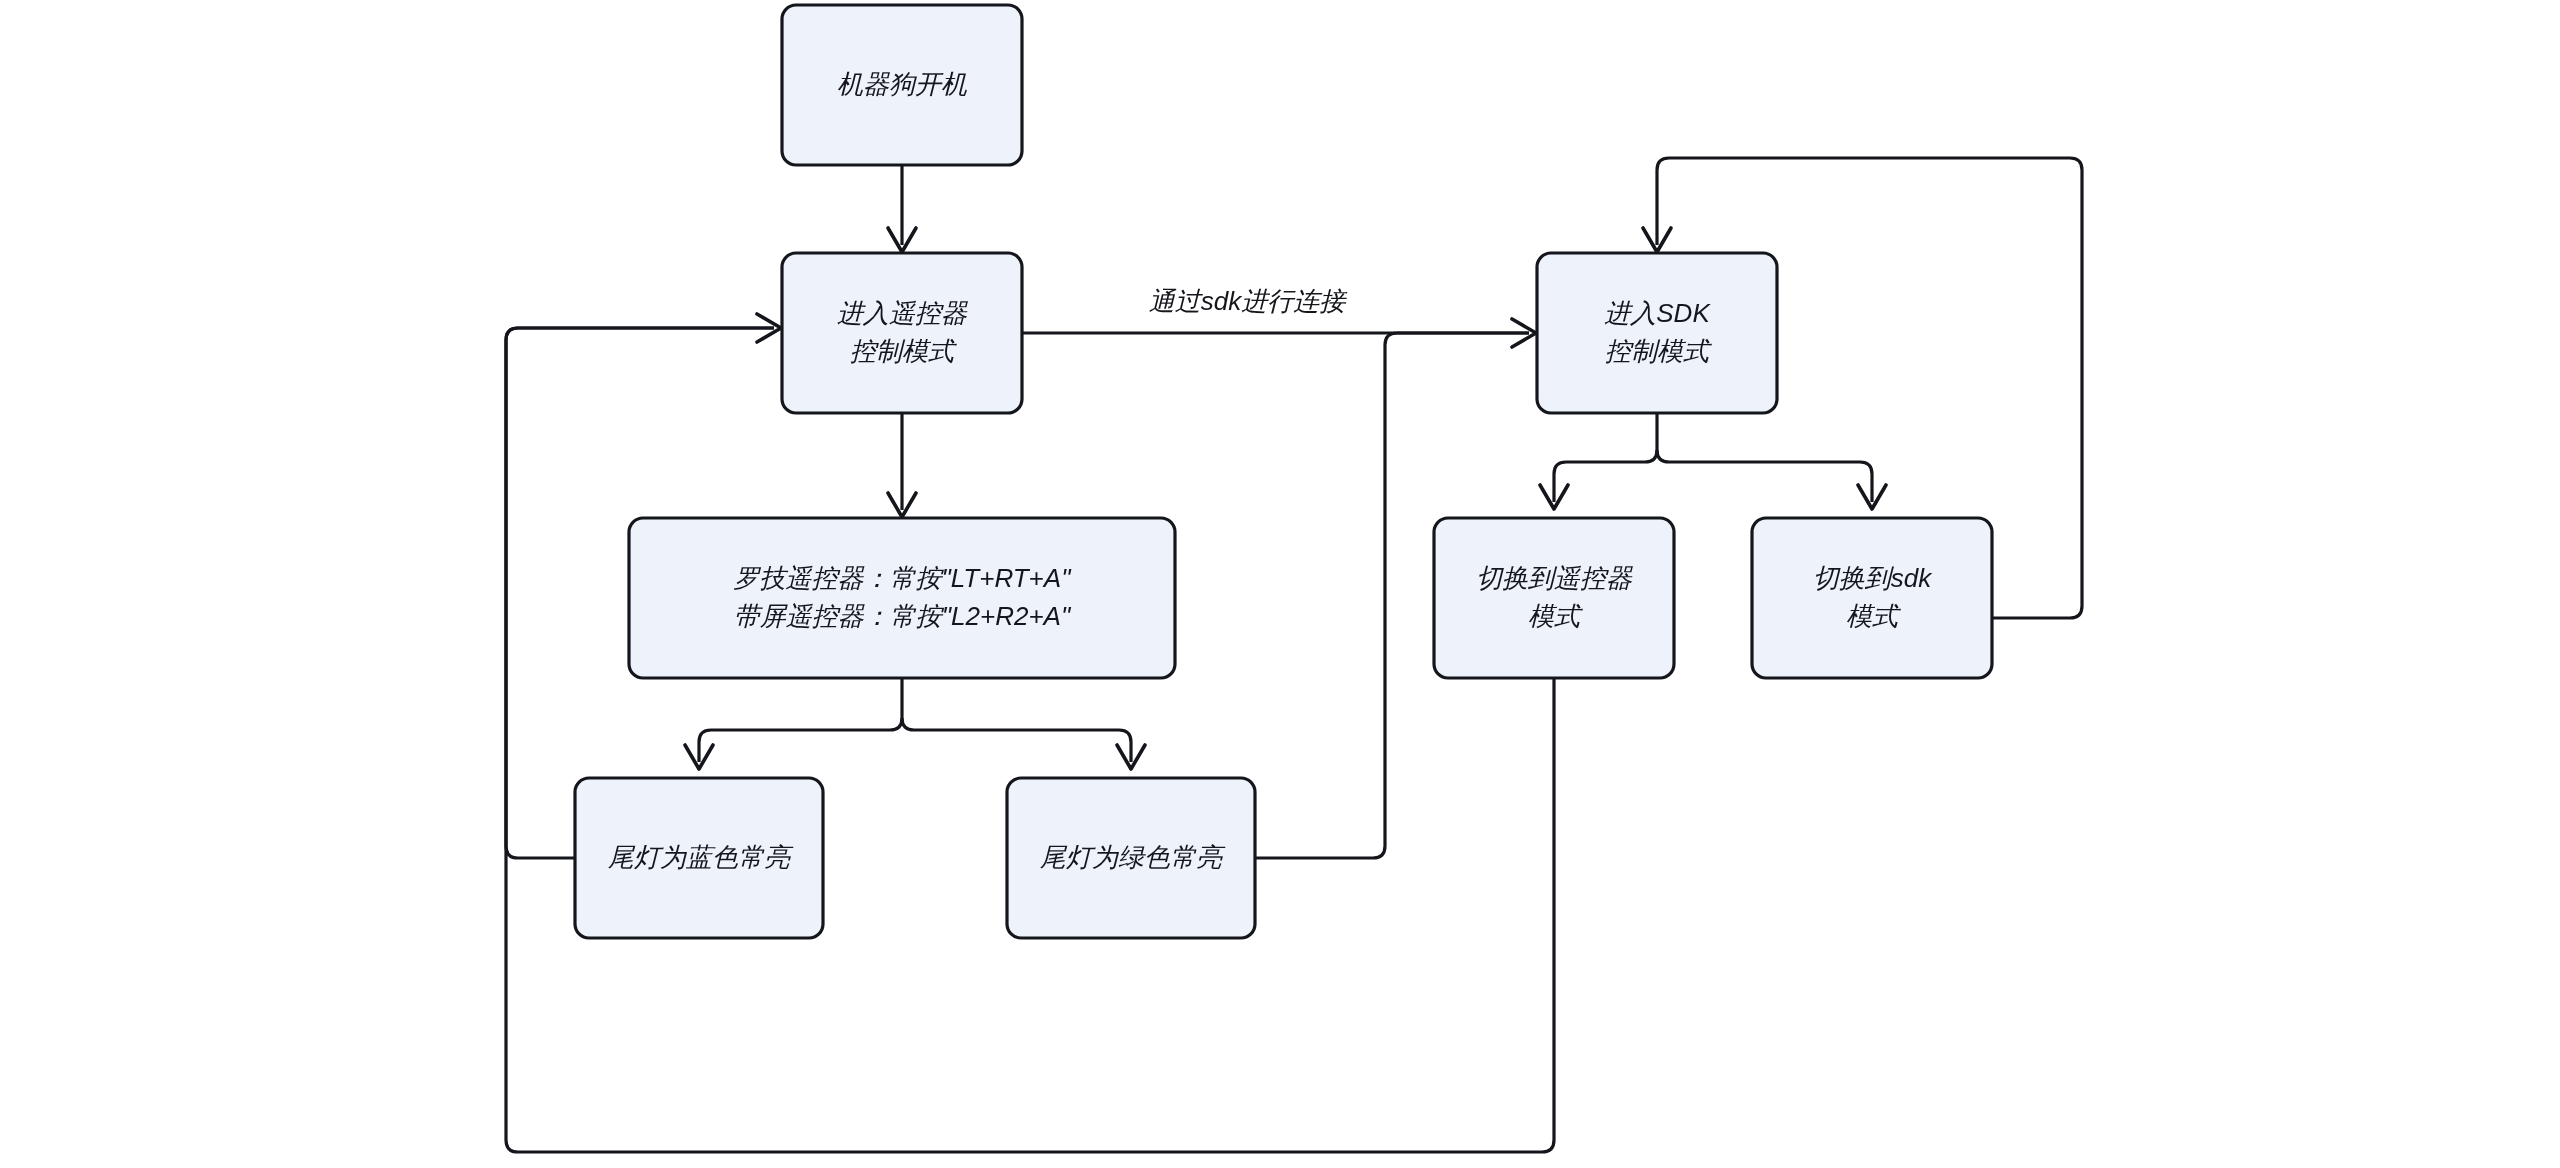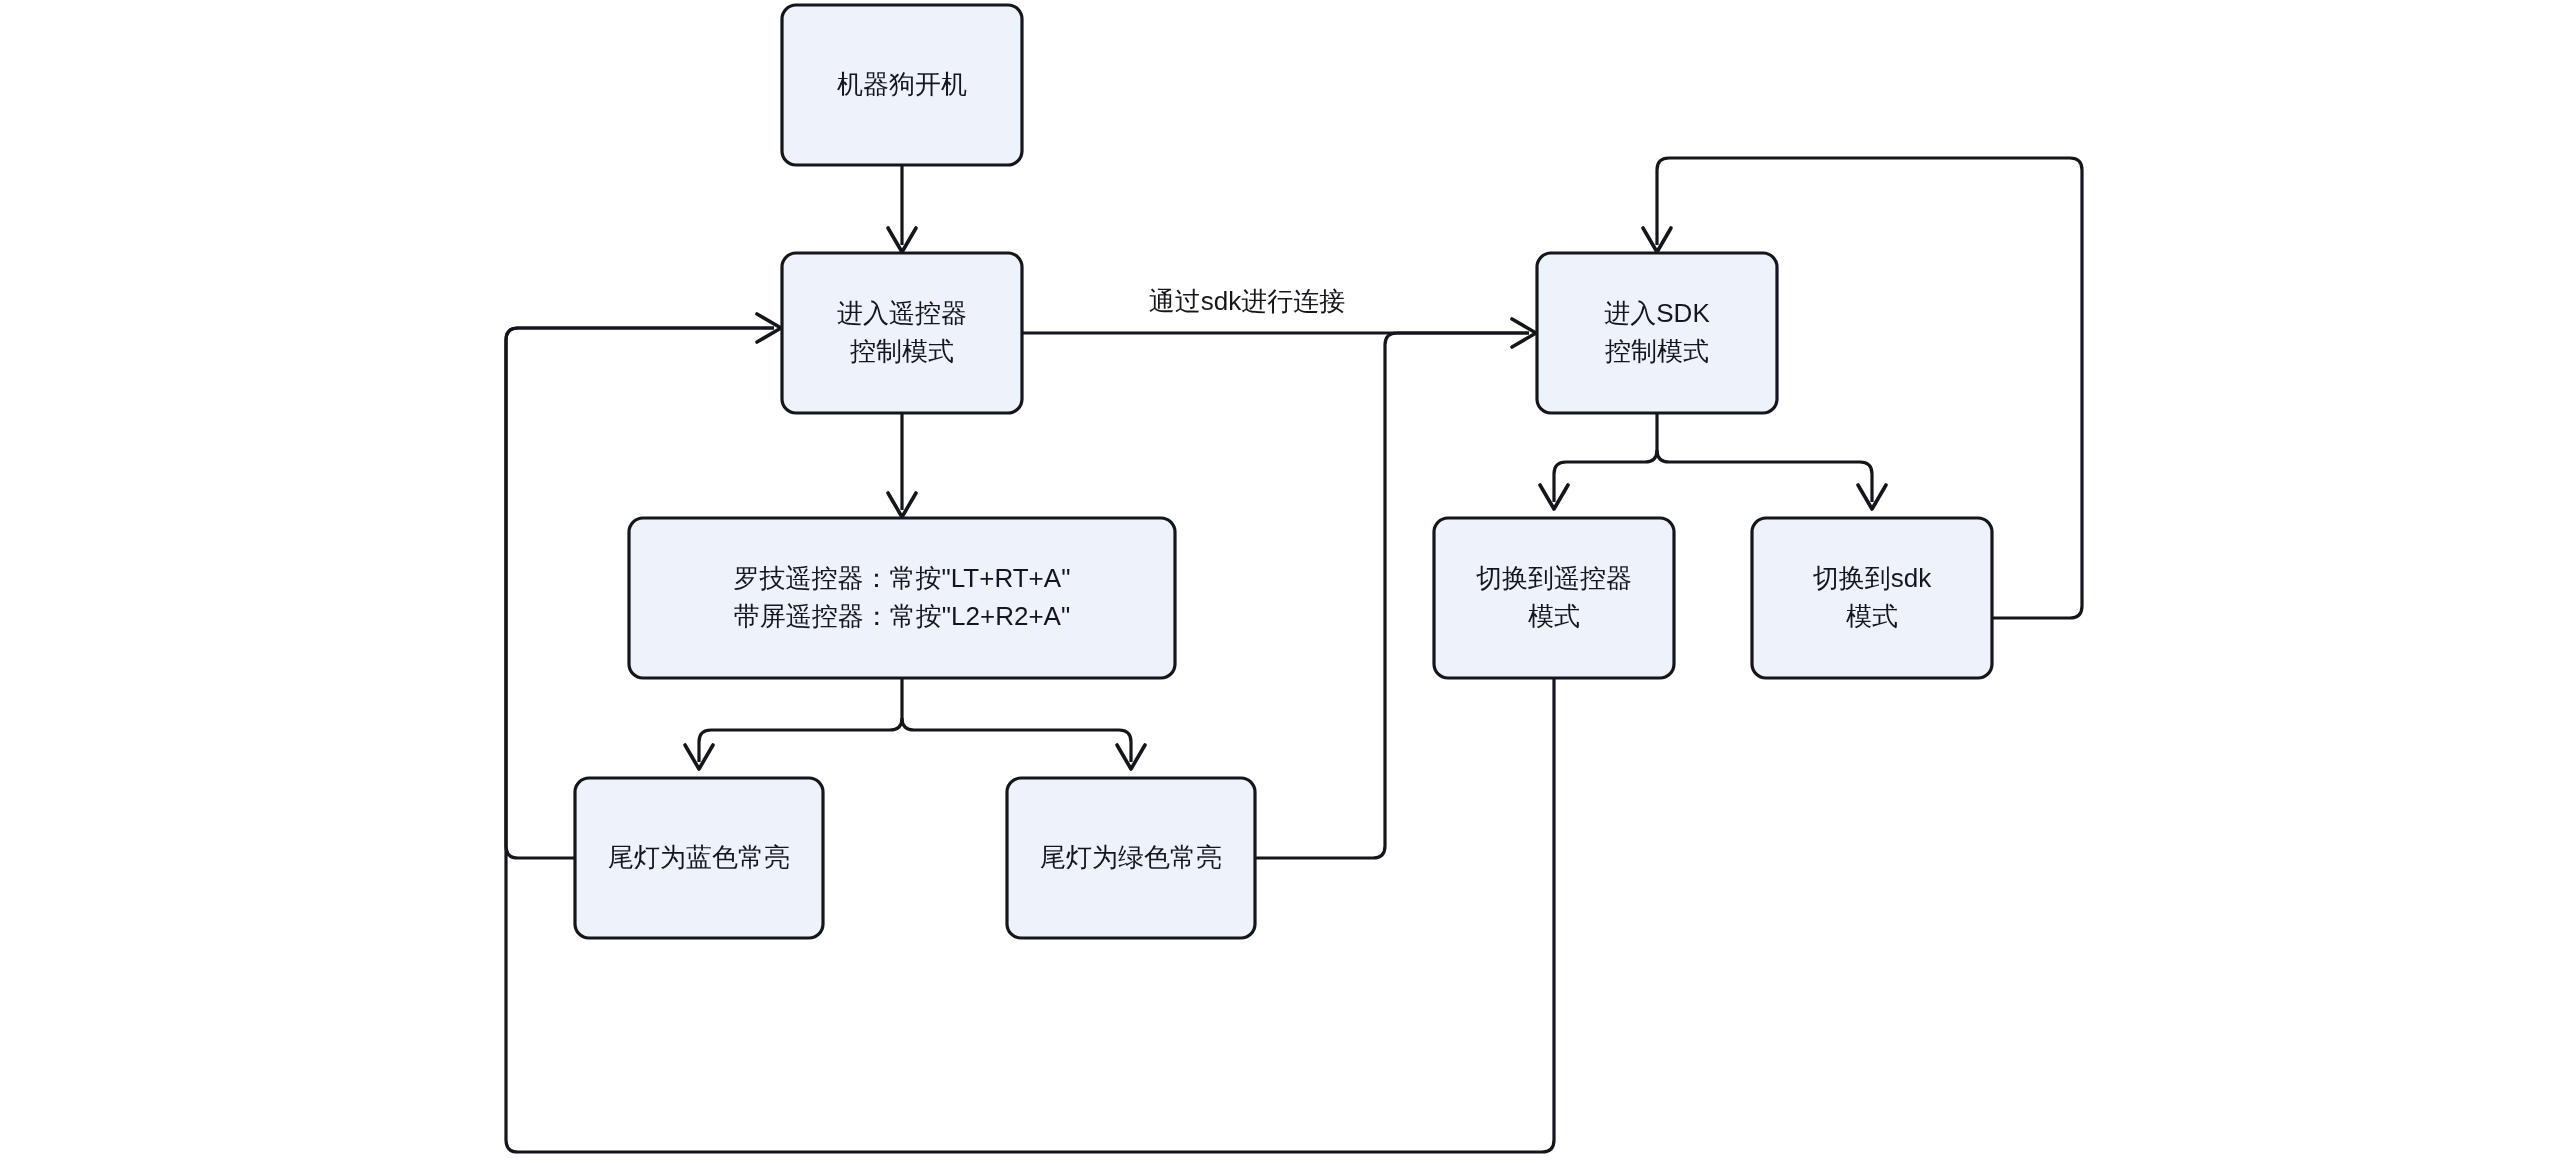--- a/index.html
+++ b/index.html
@@ -13,20 +13,21 @@
     height: 1168px;
     font-family: "Liberation Sans", "DejaVu Sans", sans-serif;
     overflow: hidden;
     position: relative;
   }
   #diagram-root {
     position: absolute;
     inset: 0;
     width: 2560px;
     height: 1028px;
+    font-style: italic;
   }
   svg#flow-svg {
     display: block;
     width: 2560px;
     height: 1168px;
   }
   .node-box {
     fill: #eef2fb;
     stroke: #14161c;
     stroke-width: 3.2;

